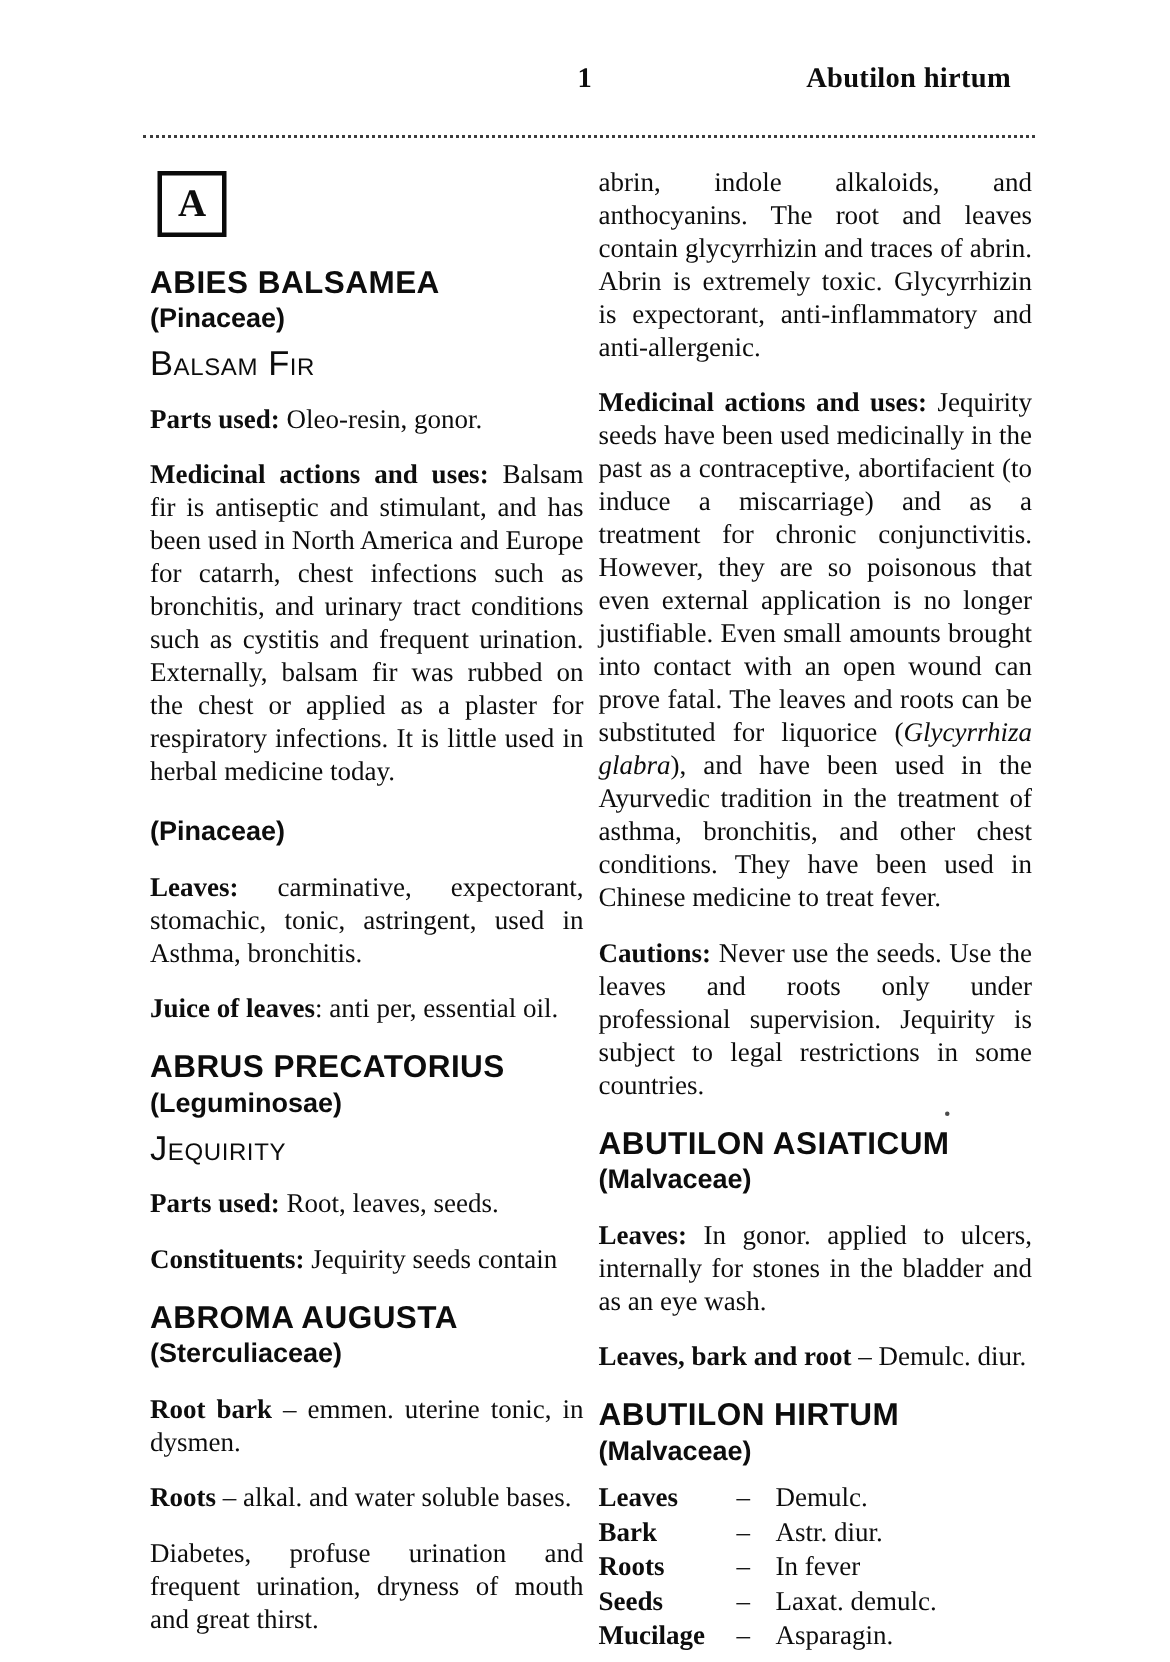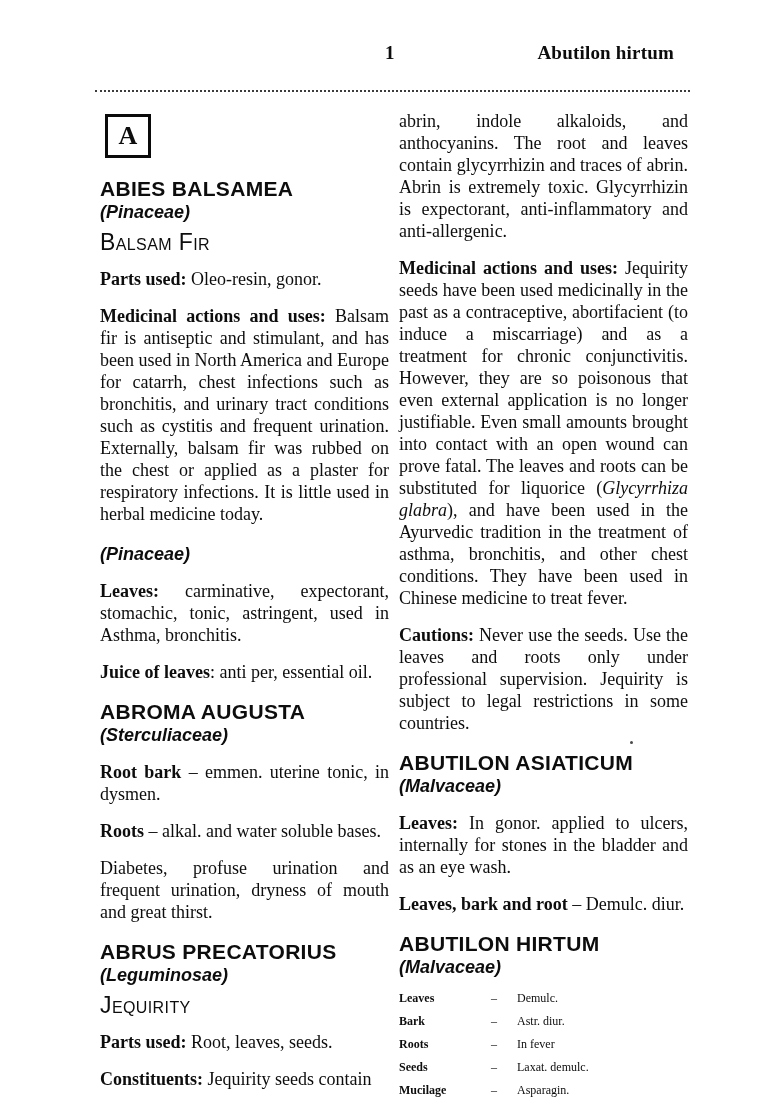--- a/index.html
+++ b/index.html
@@ -42,41 +42,41 @@
   
   article{margin:18px 0 0;}
   article.first{margin-top:20px;}
   .title{
     font-family:"Liberation Sans",sans-serif;
     font-weight:700;font-size:21px;line-height:22px;
     letter-spacing:.3px;margin:0;
   }
   .family{
     font-family:"Liberation Sans",sans-serif;
-    font-weight:700;font-style:italic;font-size:18px;line-height:22px;
+    font-weight:700;font-size:18px;line-height:22px;
     margin:1px 0 0;
   }
   .common{
     font-family:"Liberation Sans",sans-serif;
     font-variant:small-caps;font-size:23px;line-height:22px;
     letter-spacing:.4px;margin:8px 0 0;
   }
   p.body{
     margin:15px 0 0;
     font-size:18px;line-height:22px;
     text-align:justify;text-justify:inter-word;
     hyphens:auto;-webkit-hyphens:auto;
   }
   p.body b{font-weight:700;}
   .latin{font-style:italic;}
 
   
   .usetable{
     display:grid;grid-template-columns:92px 26px 1fr;
-    font-size:12px;line-height:23px;margin-top:9px;
+    font-size:18px;line-height:23px;margin-top:9px;
   }
   .usetable .part{font-weight:700;}
   .usetable .dash{text-align:left;}
 
   
   .entry-rel{position:relative;}
   .inkdot{
     position:absolute;top:-11px;right:55px;
     width:3px;height:3px;border-radius:50%;background:#4a4a4a;
   }
@@ -108,33 +108,33 @@
         <p class="body"><b>Medicinal actions and uses:</b><span> Balsam fir is antiseptic and stimulant, and has been used in North America and Europe for catarrh, chest infections such as bronchitis, and urinary tract conditions such as cystitis and frequent urination. Externally, balsam fir was rubbed on the chest or applied as a plaster for respiratory infections. It is little used in herbal medicine today.</span></p>
       </article>
 
       <article>
         <h3 class="family">(Pinaceae)</h3>
         <p class="body"><b>Leaves:</b><span> carminative, expectorant, stomachic, tonic, astringent, used in Asthma, bronchitis.</span></p>
         <p class="body"><b>Juice of leaves</b><span>: anti per, essential oil.</span></p>
       </article>
 
       <article>
+        <h2 class="title">ABRUS PRECATORIUS</h2>
+        <h3 class="family">(Leguminosae)</h3>
+        <div class="common">Jequirity</div>
+        <p class="body"><b>Parts used:</b><span> Root, leaves, seeds.</span></p>
+        <p class="body"><b>Constituents:</b><span> Jequirity seeds contain</span></p>
+      </article>
+
+      <article>
         <h2 class="title">ABROMA AUGUSTA</h2>
         <h3 class="family">(Sterculiaceae)</h3>
         <p class="body"><b>Root bark</b><span> – emmen. uterine tonic, in dysmen.</span></p>
         <p class="body"><b>Roots</b><span> – alkal. and water soluble bases.</span></p>
         <p class="body"><span>Diabetes, profuse urination and frequent urination, dryness of mouth and great thirst.</span></p>
-      </article>
-
-      <article>
-        <h2 class="title">ABRUS PRECATORIUS</h2>
-        <h3 class="family">(Leguminosae)</h3>
-        <div class="common">Jequirity</div>
-        <p class="body"><b>Parts used:</b><span> Root, leaves, seeds.</span></p>
-        <p class="body"><b>Constituents:</b><span> Jequirity seeds contain</span></p>
       </article>
 
     </section>
 
     <section class="col">
 
       <article class="first" style="margin-top:0;">
         <p class="body" style="margin-top:0;"><span>abrin, indole alkaloids, and anthocyanins. The root and leaves contain glycyrrhizin and traces of abrin. Abrin is extremely toxic. Glycyrrhizin is expectorant, anti-inflammatory and anti-allergenic.</span></p>
         <p class="body"><b>Medicinal actions and uses:</b><span> Jequirity seeds have been used medicinally in the past as a contraceptive, abortifacient (to induce a miscarriage) and as a treatment for chronic conjunctivitis. However, they are so poisonous that even external application is no longer justifiable. Even small amounts brought into contact with an open wound can prove fatal. The leaves and roots can be substituted for liquorice (</span><span class="latin">Glycyrrhiza glabra</span><span>), and have been used in the Ayurvedic tradition in the treatment of asthma, bronchitis, and other chest conditions. They have been used in Chinese medicine to treat fever.</span></p>
         <p class="body"><b>Cautions:</b><span> Never use the seeds. Use the leaves and roots only under professional supervision. Jequirity is subject to legal restrictions in some countries.</span></p>

